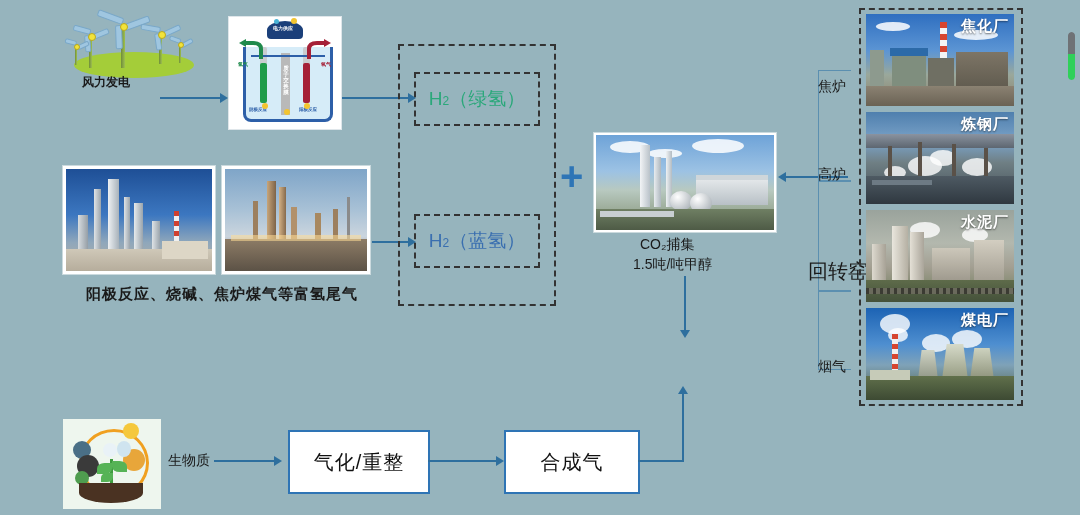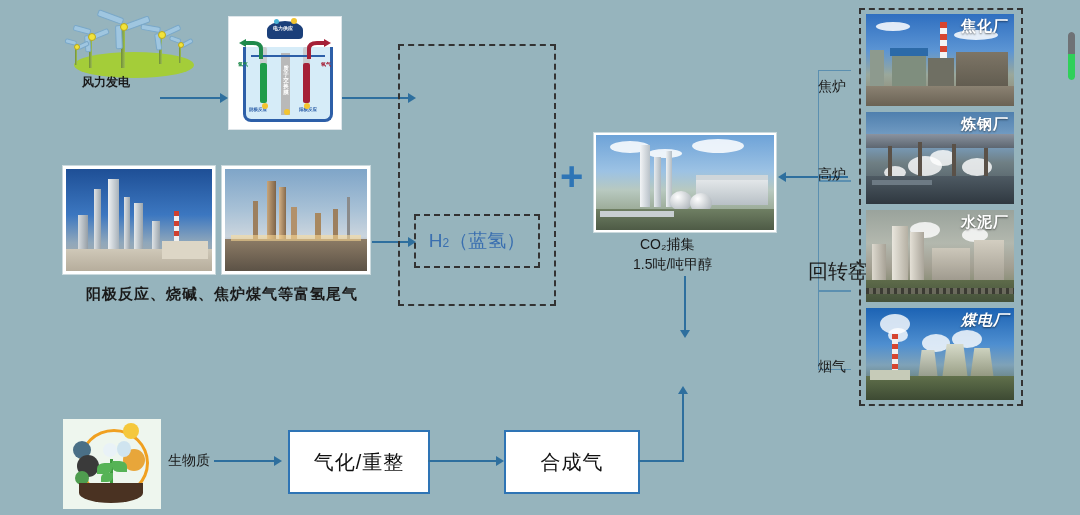--- a/index.html
+++ b/index.html
@@ -212,20 +212,25 @@
       <div class="bldg" style="left:6px;top:66px;width:130px;height:6px;background:rgba(255,220,150,.55);"></div>
     </div>
   </div>
   <div class="abs lbl" style="left:86px;top:285px;font-size:15px;letter-spacing:1px;">阳极反应、烧碱、焦炉煤气等富氢尾气</div>
 
   <div class="ln" style="left:372px;top:241px;width:38px;height:2px;"></div>
   <div class="ahead ah-r" style="left:408px;top:237px;"></div>
 
   <div class="dashbox" style="left:398px;top:44px;width:154px;height:258px;"></div>
 
+  <div class="h2box" style="left:414px;top:72px;width:122px;height:50px;">
+    <span style="color:#2aa87a;font-weight:500;">
+      <span>H</span><sub>2</sub><span>（绿氢）</span>
+    </span>
+  </div>
 
   <div class="h2box" style="left:414px;top:214px;width:122px;height:50px;">
     <span style="color:#3a6fb0;font-weight:500;">
       <span>H</span><sub>2</sub><span>（蓝氢）</span>
     </span>
   </div>
 
   <div class="plus" style="left:560px;top:156px;">+</div>
 
   <div class="card" style="left:594px;top:133px;width:182px;height:99px;">
@@ -298,21 +303,21 @@
     <div class="bldg" style="left:26px;top:16px;width:16px;height:56px;background:linear-gradient(to right,#e9e6dd,#b5b0a3);"></div>
     <div class="bldg" style="left:44px;top:22px;width:14px;height:50px;background:linear-gradient(to right,#e4e0d6,#aaa59a);"></div>
     <div class="bldg" style="left:6px;top:34px;width:14px;height:38px;background:linear-gradient(to right,#ddd9cf,#a7a296);"></div>
     <div class="bldg" style="left:66px;top:38px;width:38px;height:34px;background:linear-gradient(to bottom,#ccc7ba,#9d988c);"></div>
     <div class="bldg" style="left:108px;top:30px;width:30px;height:42px;background:linear-gradient(to bottom,#d3cec1,#a29d91);"></div>
     <div class="bldg" style="left:0;top:70px;width:148px;height:22px;background:linear-gradient(to bottom,#5e6b4a,#44513a);"></div>
     <div class="bldg" style="left:0;top:78px;width:148px;height:6px;background:repeating-linear-gradient(to right,#3b3b33 0 3px,#6a6a5c 3px 7px);"></div>
     <div class="ptitle">水泥厂</div>
   </div>
 
-  <div class="photo" style="left:866px;top:308px;width:148px;height:92px;background:linear-gradient(to bottom,#1c63b4 0%,#4f8fd0 40%,#7fa2b8 62%,#4b5a3e 100%);font-style:italic;">
+  <div class="photo" style="left:866px;top:308px;width:148px;height:92px;background:linear-gradient(to bottom,#1c63b4 0%,#4f8fd0 40%,#7fa2b8 62%,#4b5a3e 100%);">
     <div class="smoke" style="left:14px;top:6px;width:30px;height:20px;"></div>
     <div class="smoke" style="left:22px;top:20px;width:20px;height:14px;"></div>
     <div class="smoke" style="left:56px;top:26px;width:28px;height:18px;"></div>
     <div class="smoke" style="left:86px;top:22px;width:30px;height:18px;"></div>
     <div class="stack" style="left:26px;top:26px;width:6px;height:44px;background:repeating-linear-gradient(to bottom,#d64530 0 5px,#f0f0f0 5px 10px);"></div>
     <div class="bldg" style="left:52px;top:42px;width:20px;height:30px;background:linear-gradient(to bottom,#cfd3c4,#8f9585);clip-path:polygon(18% 0,82% 0,100% 100%,0 100%);"></div>
     <div class="bldg" style="left:76px;top:36px;width:26px;height:36px;background:linear-gradient(to bottom,#d6dac9,#93997f);clip-path:polygon(18% 0,82% 0,100% 100%,0 100%);"></div>
     <div class="bldg" style="left:104px;top:40px;width:24px;height:32px;background:linear-gradient(to bottom,#cdd2bf,#8c9179);clip-path:polygon(18% 0,82% 0,100% 100%,0 100%);"></div>
     <div class="bldg" style="left:0;top:68px;width:148px;height:24px;background:linear-gradient(to bottom,#60704b,#3d4a33);"></div>
     <div class="bldg" style="left:4px;top:62px;width:40px;height:10px;background:#c6cbb8;"></div>

